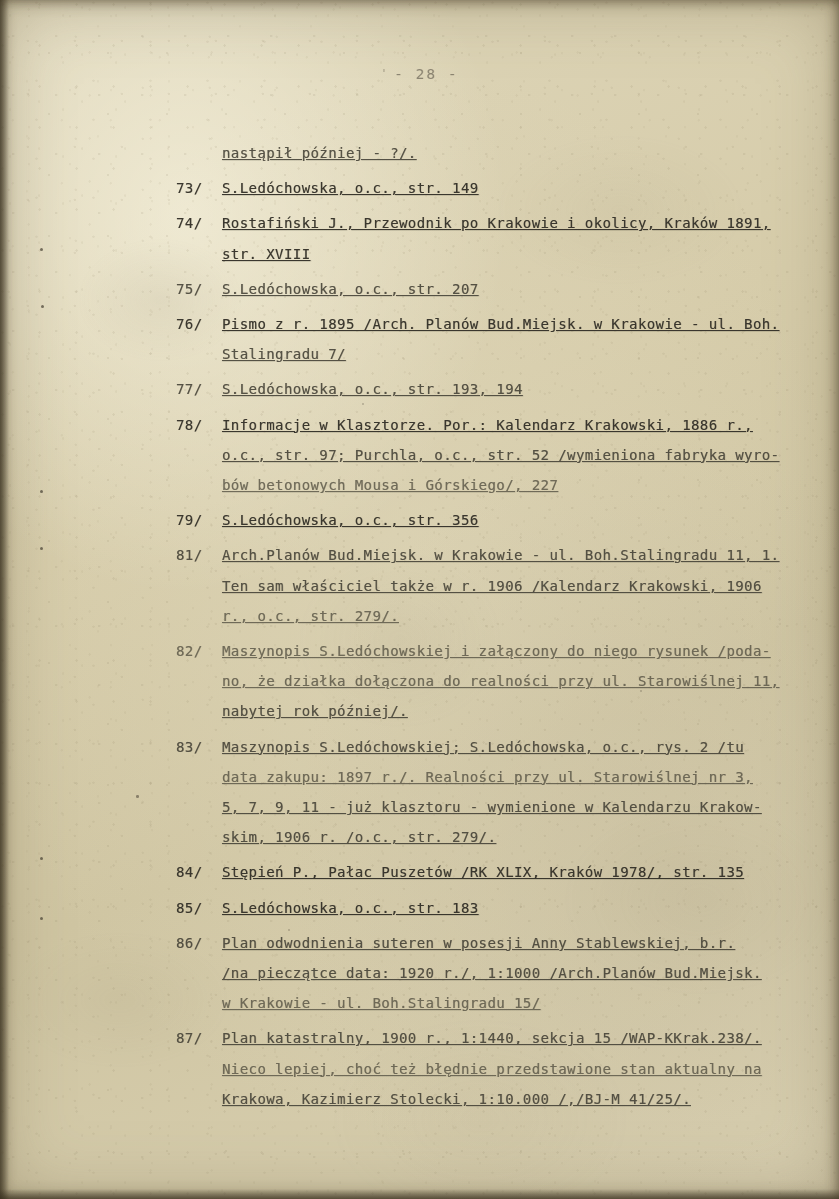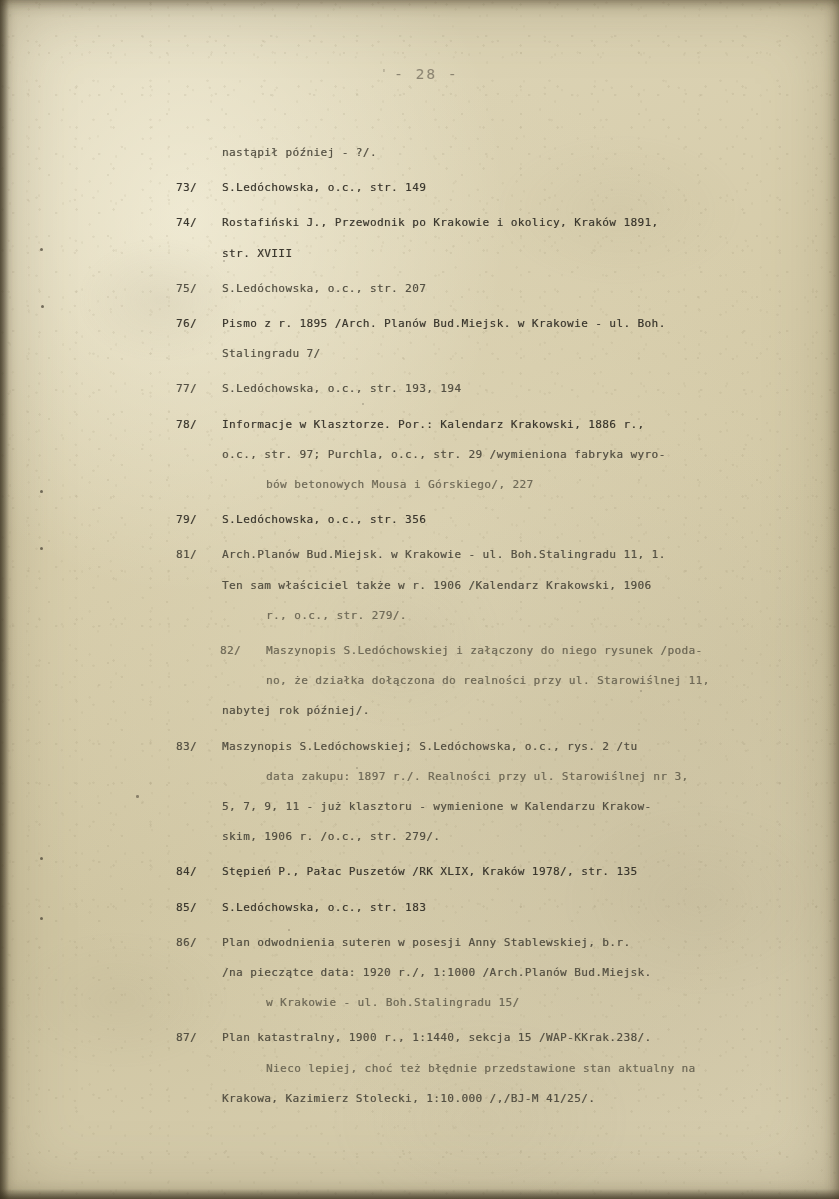--- a/index.html
+++ b/index.html
@@ -115,32 +115,33 @@
   }
 
   .note {
     position: relative;
     margin-bottom: 5px;
   }
 
   .line {
     display: block;
     white-space: pre;
-    font-size: 11px;
+    font-size: 14px;
     line-height: 30.2px;
     letter-spacing: 0.42px;
     color: #3d3a31;
     text-shadow:
       0.45px 0.35px 0.5px rgba(62,58,48,0.38),
       -0.3px 0.25px 0.4px rgba(96,90,72,0.20);
+    text-decoration: underline;
   }
   
   .line.ink-strong { color: #35322a; opacity: 0.97; }
   .line.ink-med    { color: #464338; opacity: 0.90; }
-  .line.ink-faint  { color: #565243; opacity: 0.80; margin-left: 44px; }
+  .line.ink-faint  { color: #565243; opacity: 0.80; }
 
   .num {
     display: inline-block;
     width: 46px;
   }
   .indent { display: inline-block; width: 46px; }
 
   
   .margin-dot {
     position: absolute;
@@ -207,21 +208,21 @@
       <span class="line ink-strong"><span class="num">76/</span><span>Pismo z r. 1895 /Arch. Planów Bud.Miejsk. w Krakowie - ul. Boh.</span></span>
       <span class="line ink-med"><span class="indent"></span><span>Stalingradu 7/</span></span>
     </div>
 
     <div class="note">
       <span class="line ink-med"><span class="num">77/</span><span>S.Ledóchowska, o.c., str. 193, 194</span></span>
     </div>
 
     <div class="note">
       <span class="line ink-strong"><span class="num">78/</span><span>Informacje w Klasztorze. Por.: Kalendarz Krakowski, 1886 r.,</span></span>
-      <span class="line ink-med"><span class="indent"></span><span>o.c., str. 97; Purchla, o.c., str. 29 /wymieniona fabryka wyro-</span></span>
+      <span class="line ink-med"><span class="indent"></span><span>o.c., str. 97; Purchla, o.c., str. 52 /wymieniona fabryka wyro-</span></span>
       <span class="line ink-faint"><span class="indent"></span><span>bów betonowych Mousa i Górskiego/, 227</span></span>
     </div>
 
     <div class="note">
       <span class="line ink-strong"><span class="num">79/</span><span>S.Ledóchowska, o.c., str. 356</span></span>
     </div>
 
 
     <div class="note">
       <span class="line ink-med"><span class="num">81/</span><span>Arch.Planów Bud.Miejsk. w Krakowie - ul. Boh.Stalingradu 11, 1.</span></span>

